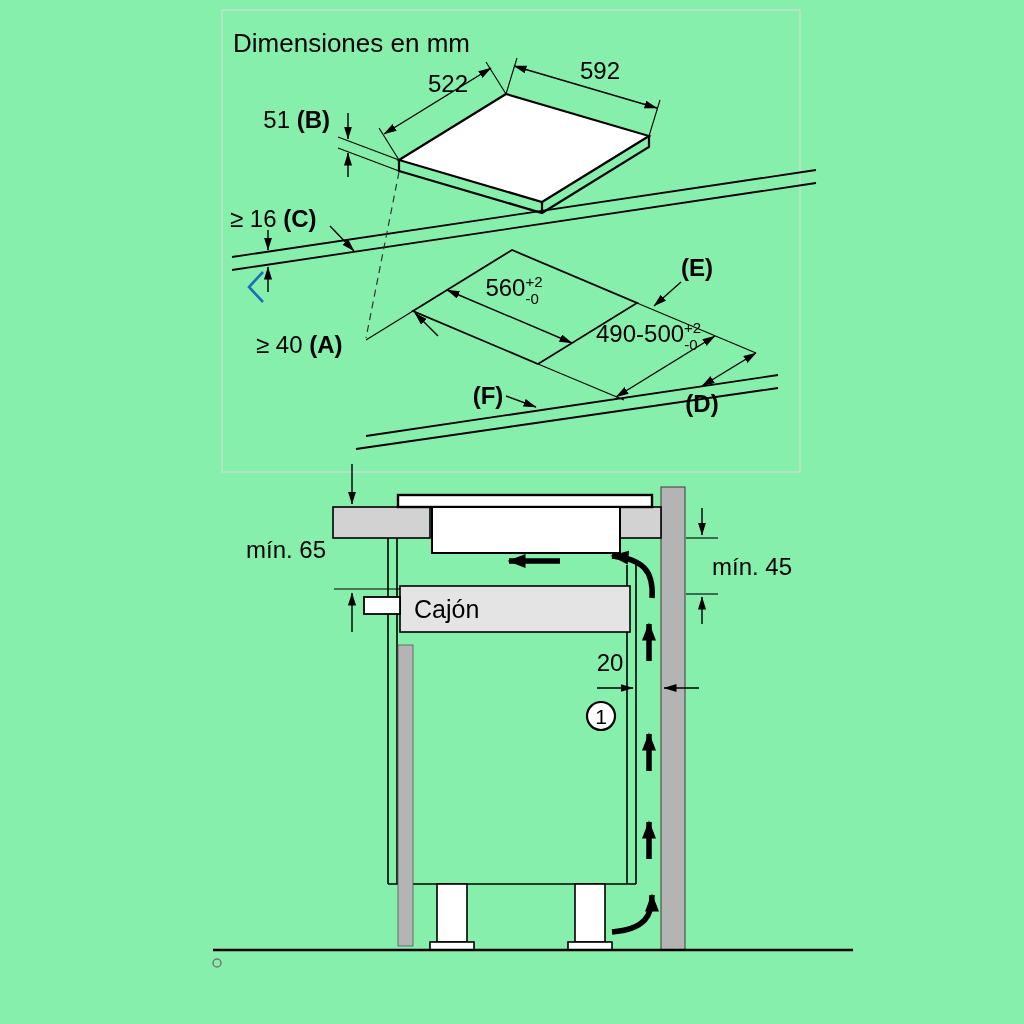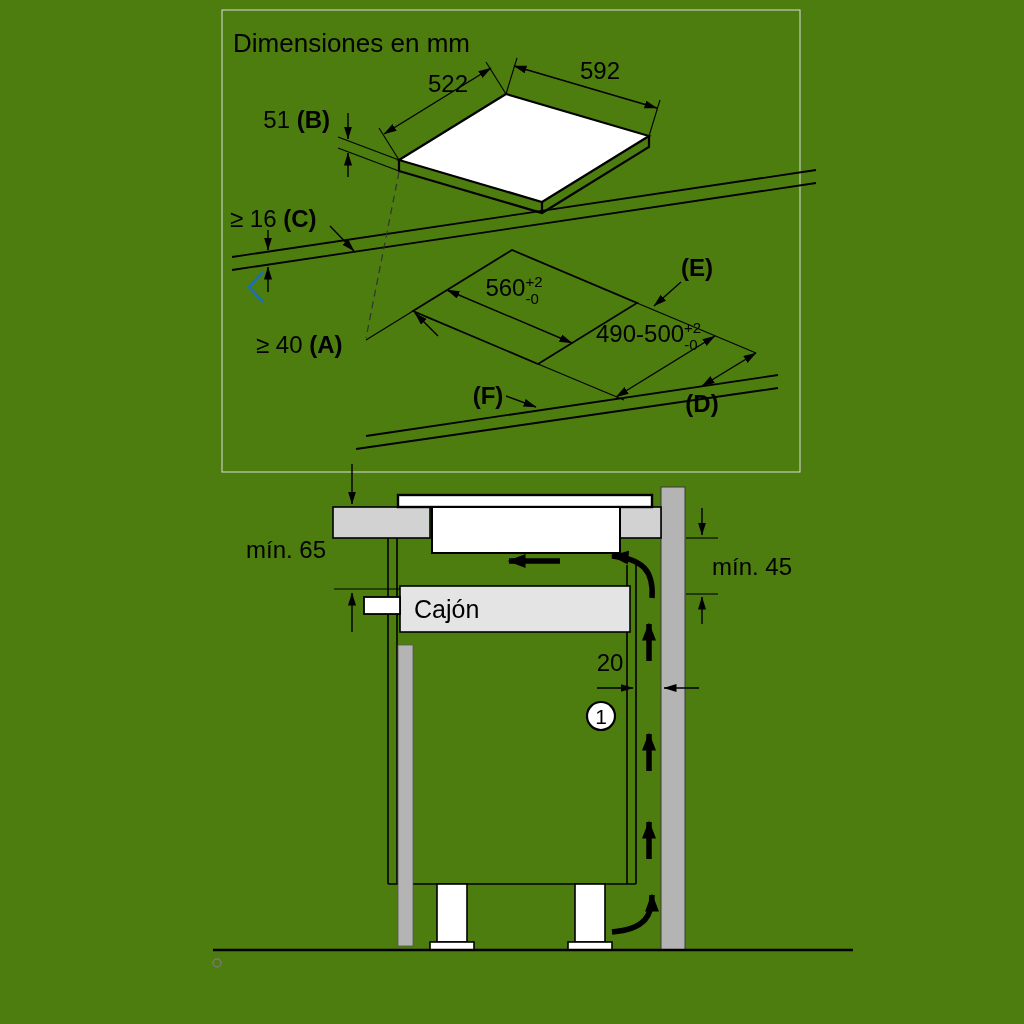--- a/index.html
+++ b/index.html
@@ -1,16 +1,16 @@
 <!DOCTYPE html>
 <html><head>
 <meta charset="utf-8">
 <style>
   html,body{margin:0;padding:0;background:#ffffff;}
-  .page{width:1024px;height:1024px;position:relative;background:#4d7c0f;overflow:hidden;}
+  .page{width:1024px;height:1024px;position:relative;background:#86efac;overflow:hidden;}
   svg{display:block;}
   text{font-family:"Liberation Sans","DejaVu Sans",sans-serif;fill:#000;}
   .outline{fill:none;stroke:#000;}
   .dimline{stroke:#000;stroke-width:1.4;fill:none;}
   .extline{stroke:#000;stroke-width:1.1;fill:none;}
   .band{stroke:#000;stroke-width:1.8;fill:none;}
   .bold-air{stroke:#000;stroke-width:5.5;fill:none;}
 </style>
 </head>
 <body>

